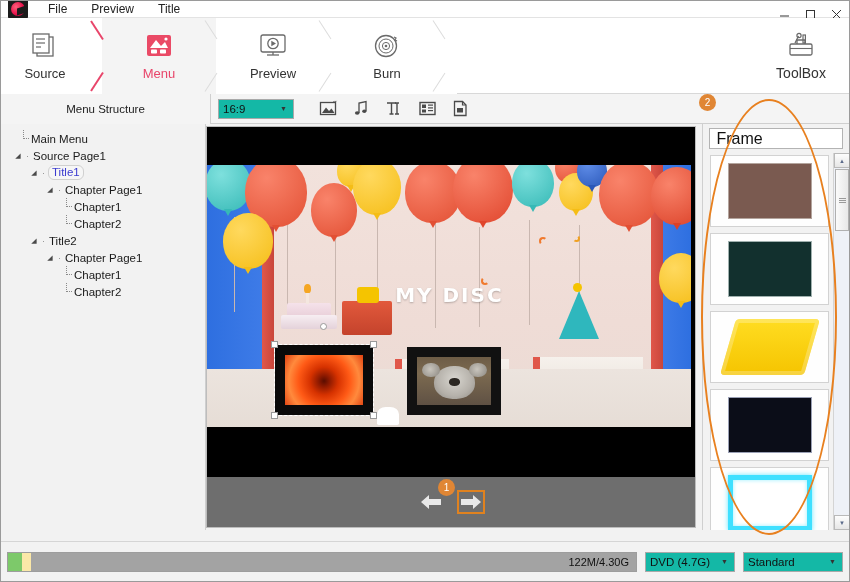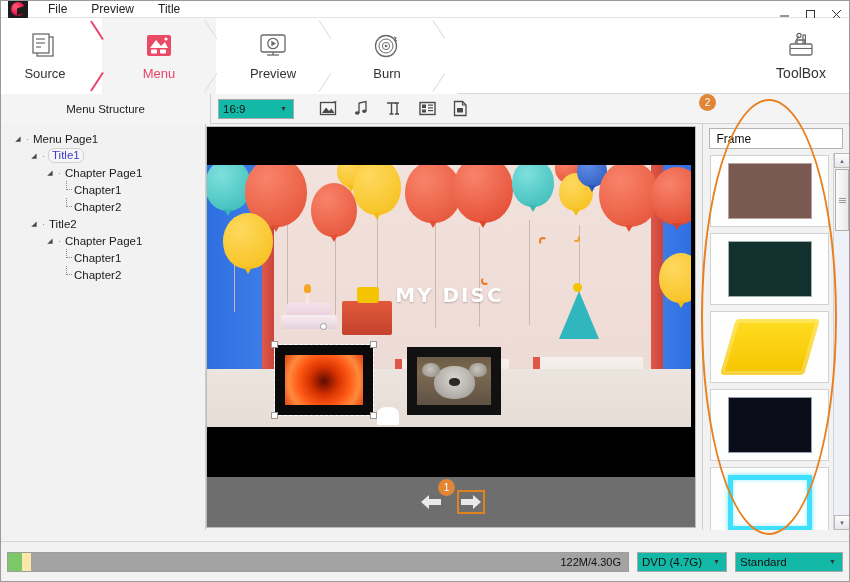--- a/index.html
+++ b/index.html
@@ -343,21 +343,21 @@
     display: flex; flex-direction: column;
     padding: 0;
   }
   .frame-header {
     margin: 4px 6px 4px 6px;
     height: 21px;
     background: #fff;
     border: 1px solid #b3b3b3;
     display: flex; align-items: center;
     padding: 0 6px;
-    font-size: 12px;
+    font-size: 16px;
     color: #111;
   }
   .frame-scroll-area {
     flex: 1;
     display: flex;
     overflow: hidden;
   }
   .frame-list {
     flex: 1;
     padding: 2px 4px 0 7px;
@@ -448,21 +448,21 @@
     position: relative;
   }
   .cap-green { width: 14px; height: 100%; background: #7dc96a; }
   .cap-yellow { width: 9px; height: 100%; background: #fbe8a8; }
   .cap-label {
     position: absolute; right: 7px; top: 0; bottom: 0;
     display: flex; align-items: center;
     font-size: 11px; color: #111;
   }
   .disc-combo { width: 90px; }
-  .qual-combo { width: 108px; }
+  .qual-combo { width: 100px; }
 
 </style>
 </head>
 <body>
 
 <div class="app">
 
   <div class="titlebar">
     <div class="app-logo"></div>
     <div class="menubar">
@@ -609,25 +609,29 @@
           </svg>
         </div>
       </div>
     </div>
   </div>
 
   <div class="body">
 
     <div class="tree">
 
+      <div class="trow" style="padding-left:12px;">
+        <div class="tline last"></div>
+        <span class="tlabel">Main Menu</span>
+      </div>
 
       <div class="trow" style="padding-left:6px;">
         <span class="tarrow">◢</span>
         <span style="color:#8a8a8a;font-size:9px;padding:0 3px;">·</span>
-        <span class="tlabel">Menu Page1</span>
+        <span class="tlabel">Source Page1</span>
       </div>
 
       <div class="trow" style="padding-left:22px;">
         <span class="tarrow">◢</span>
         <span style="color:#8a8a8a;font-size:9px;padding:0 3px;">·</span>
         <span class="tlabel selected">Title1</span>
       </div>
 
       <div class="trow" style="padding-left:38px;">
         <span class="tarrow">◢</span>

